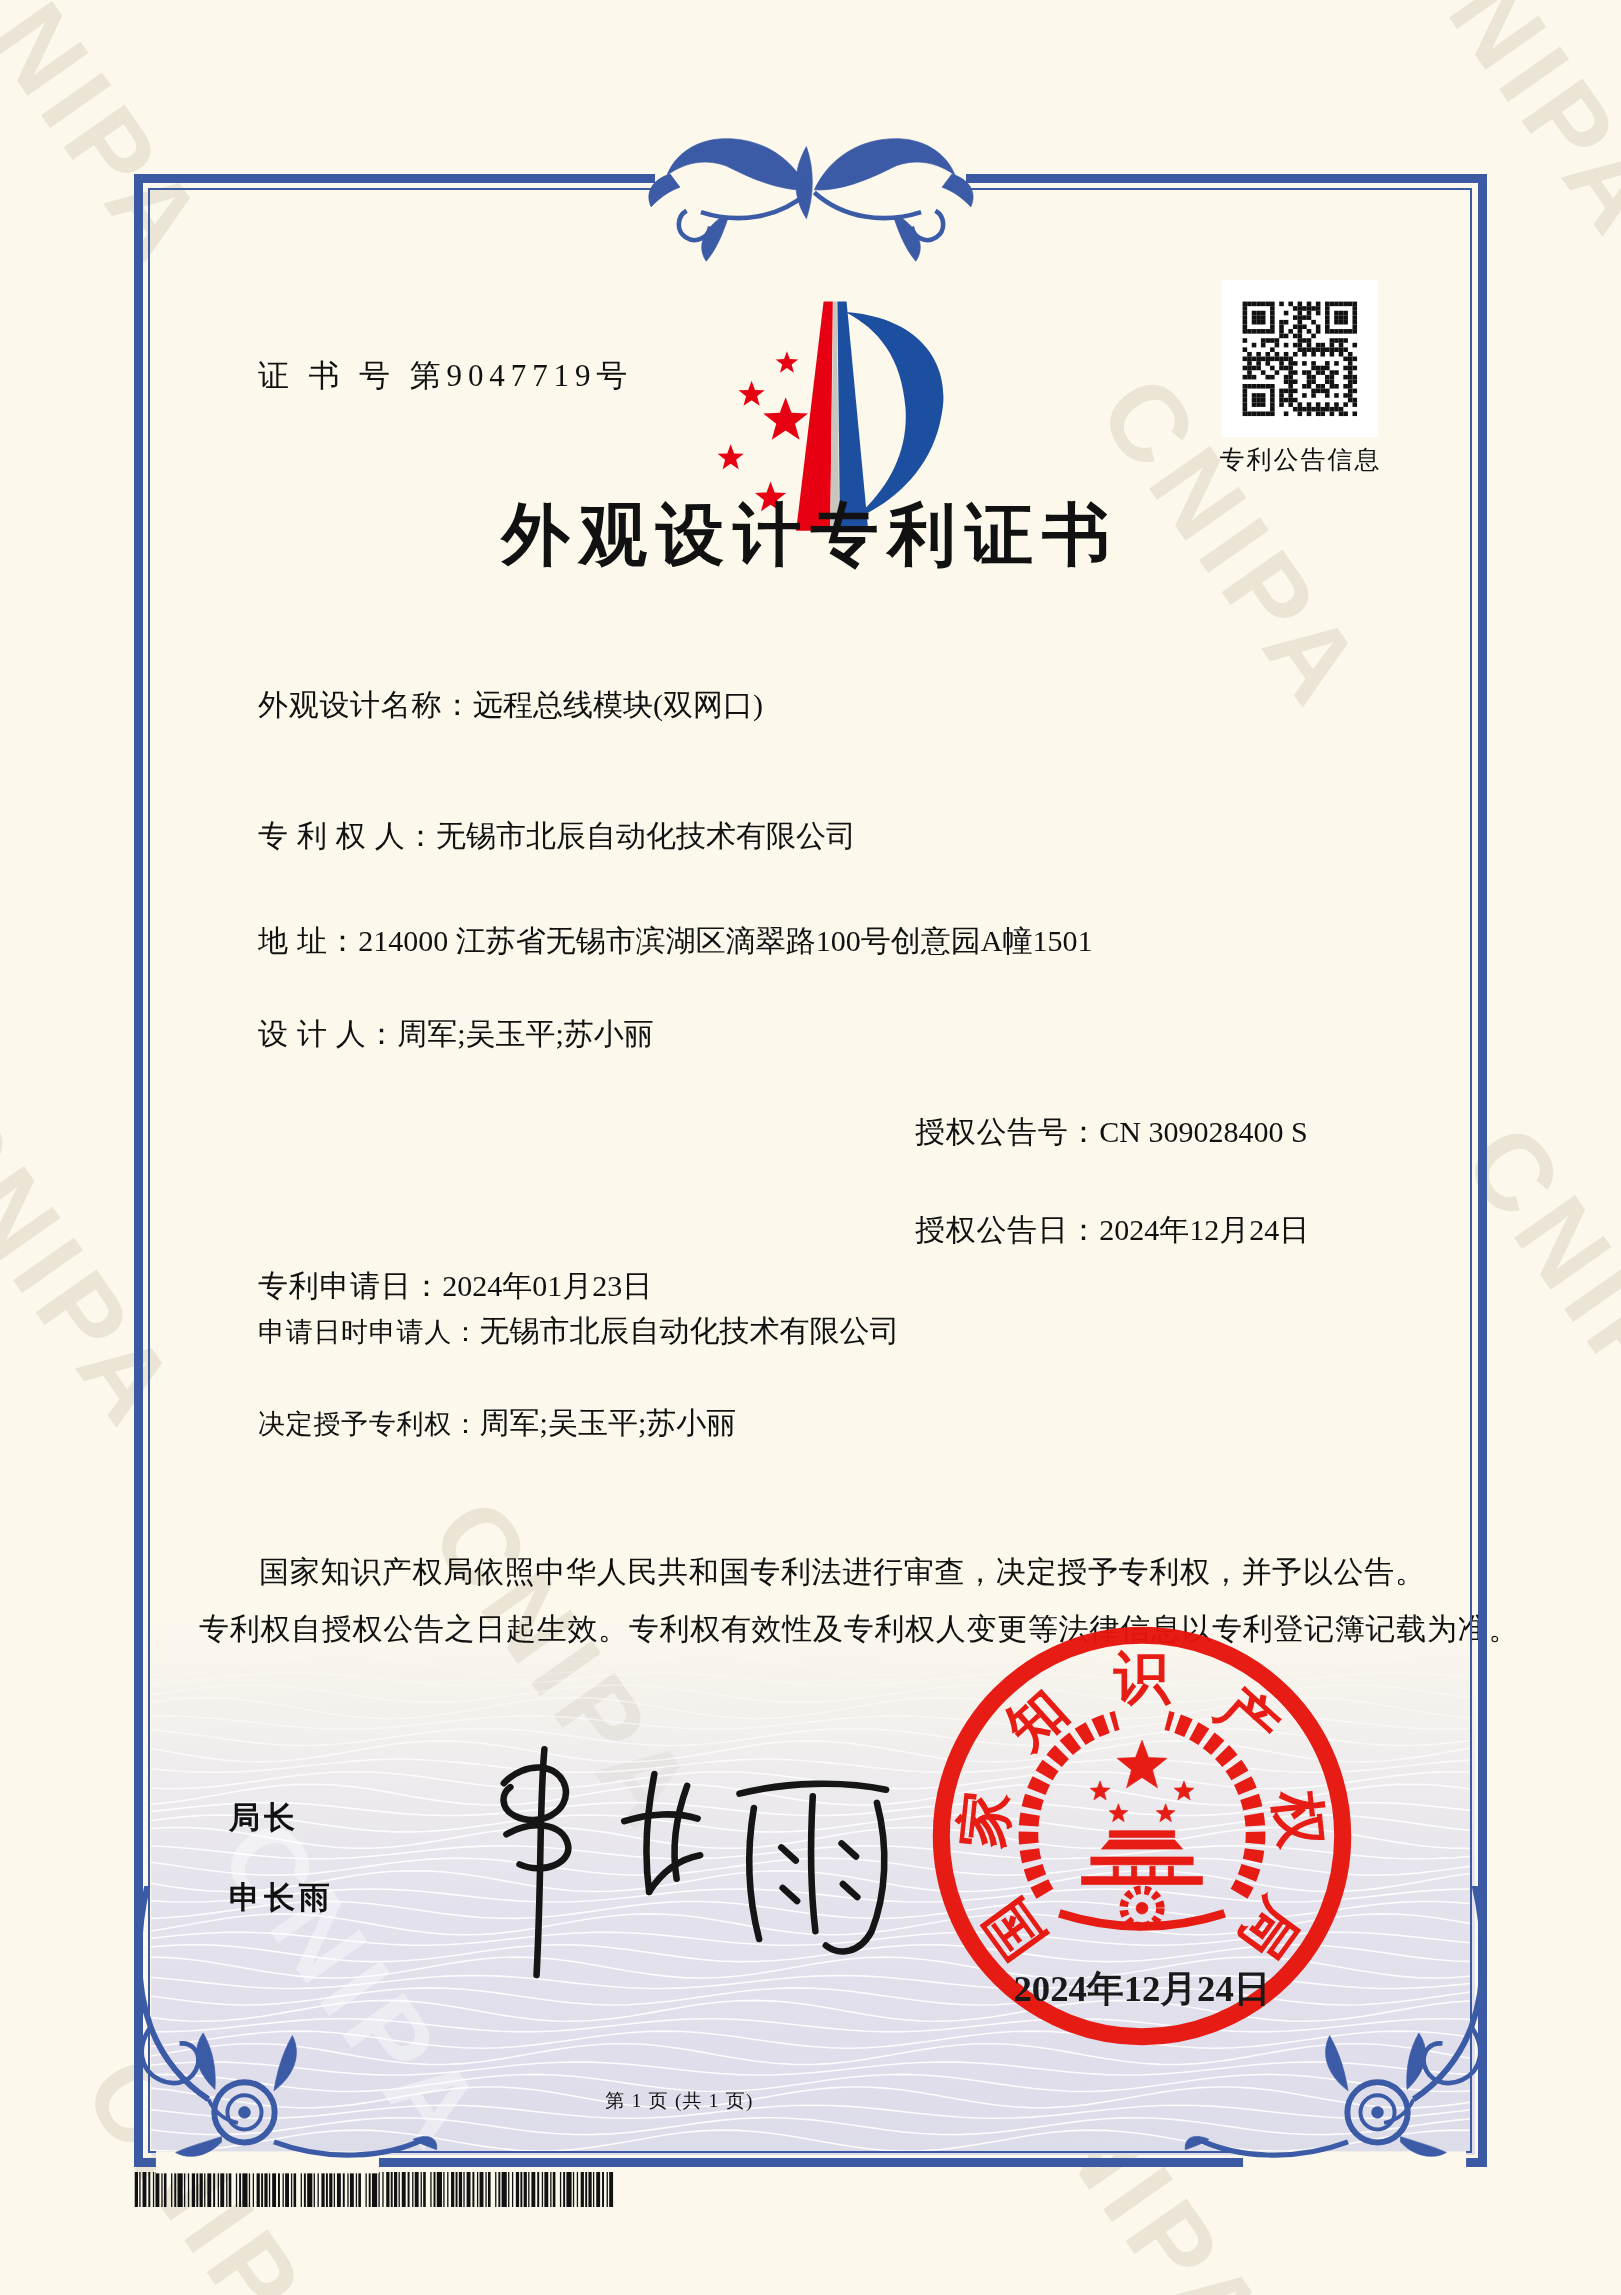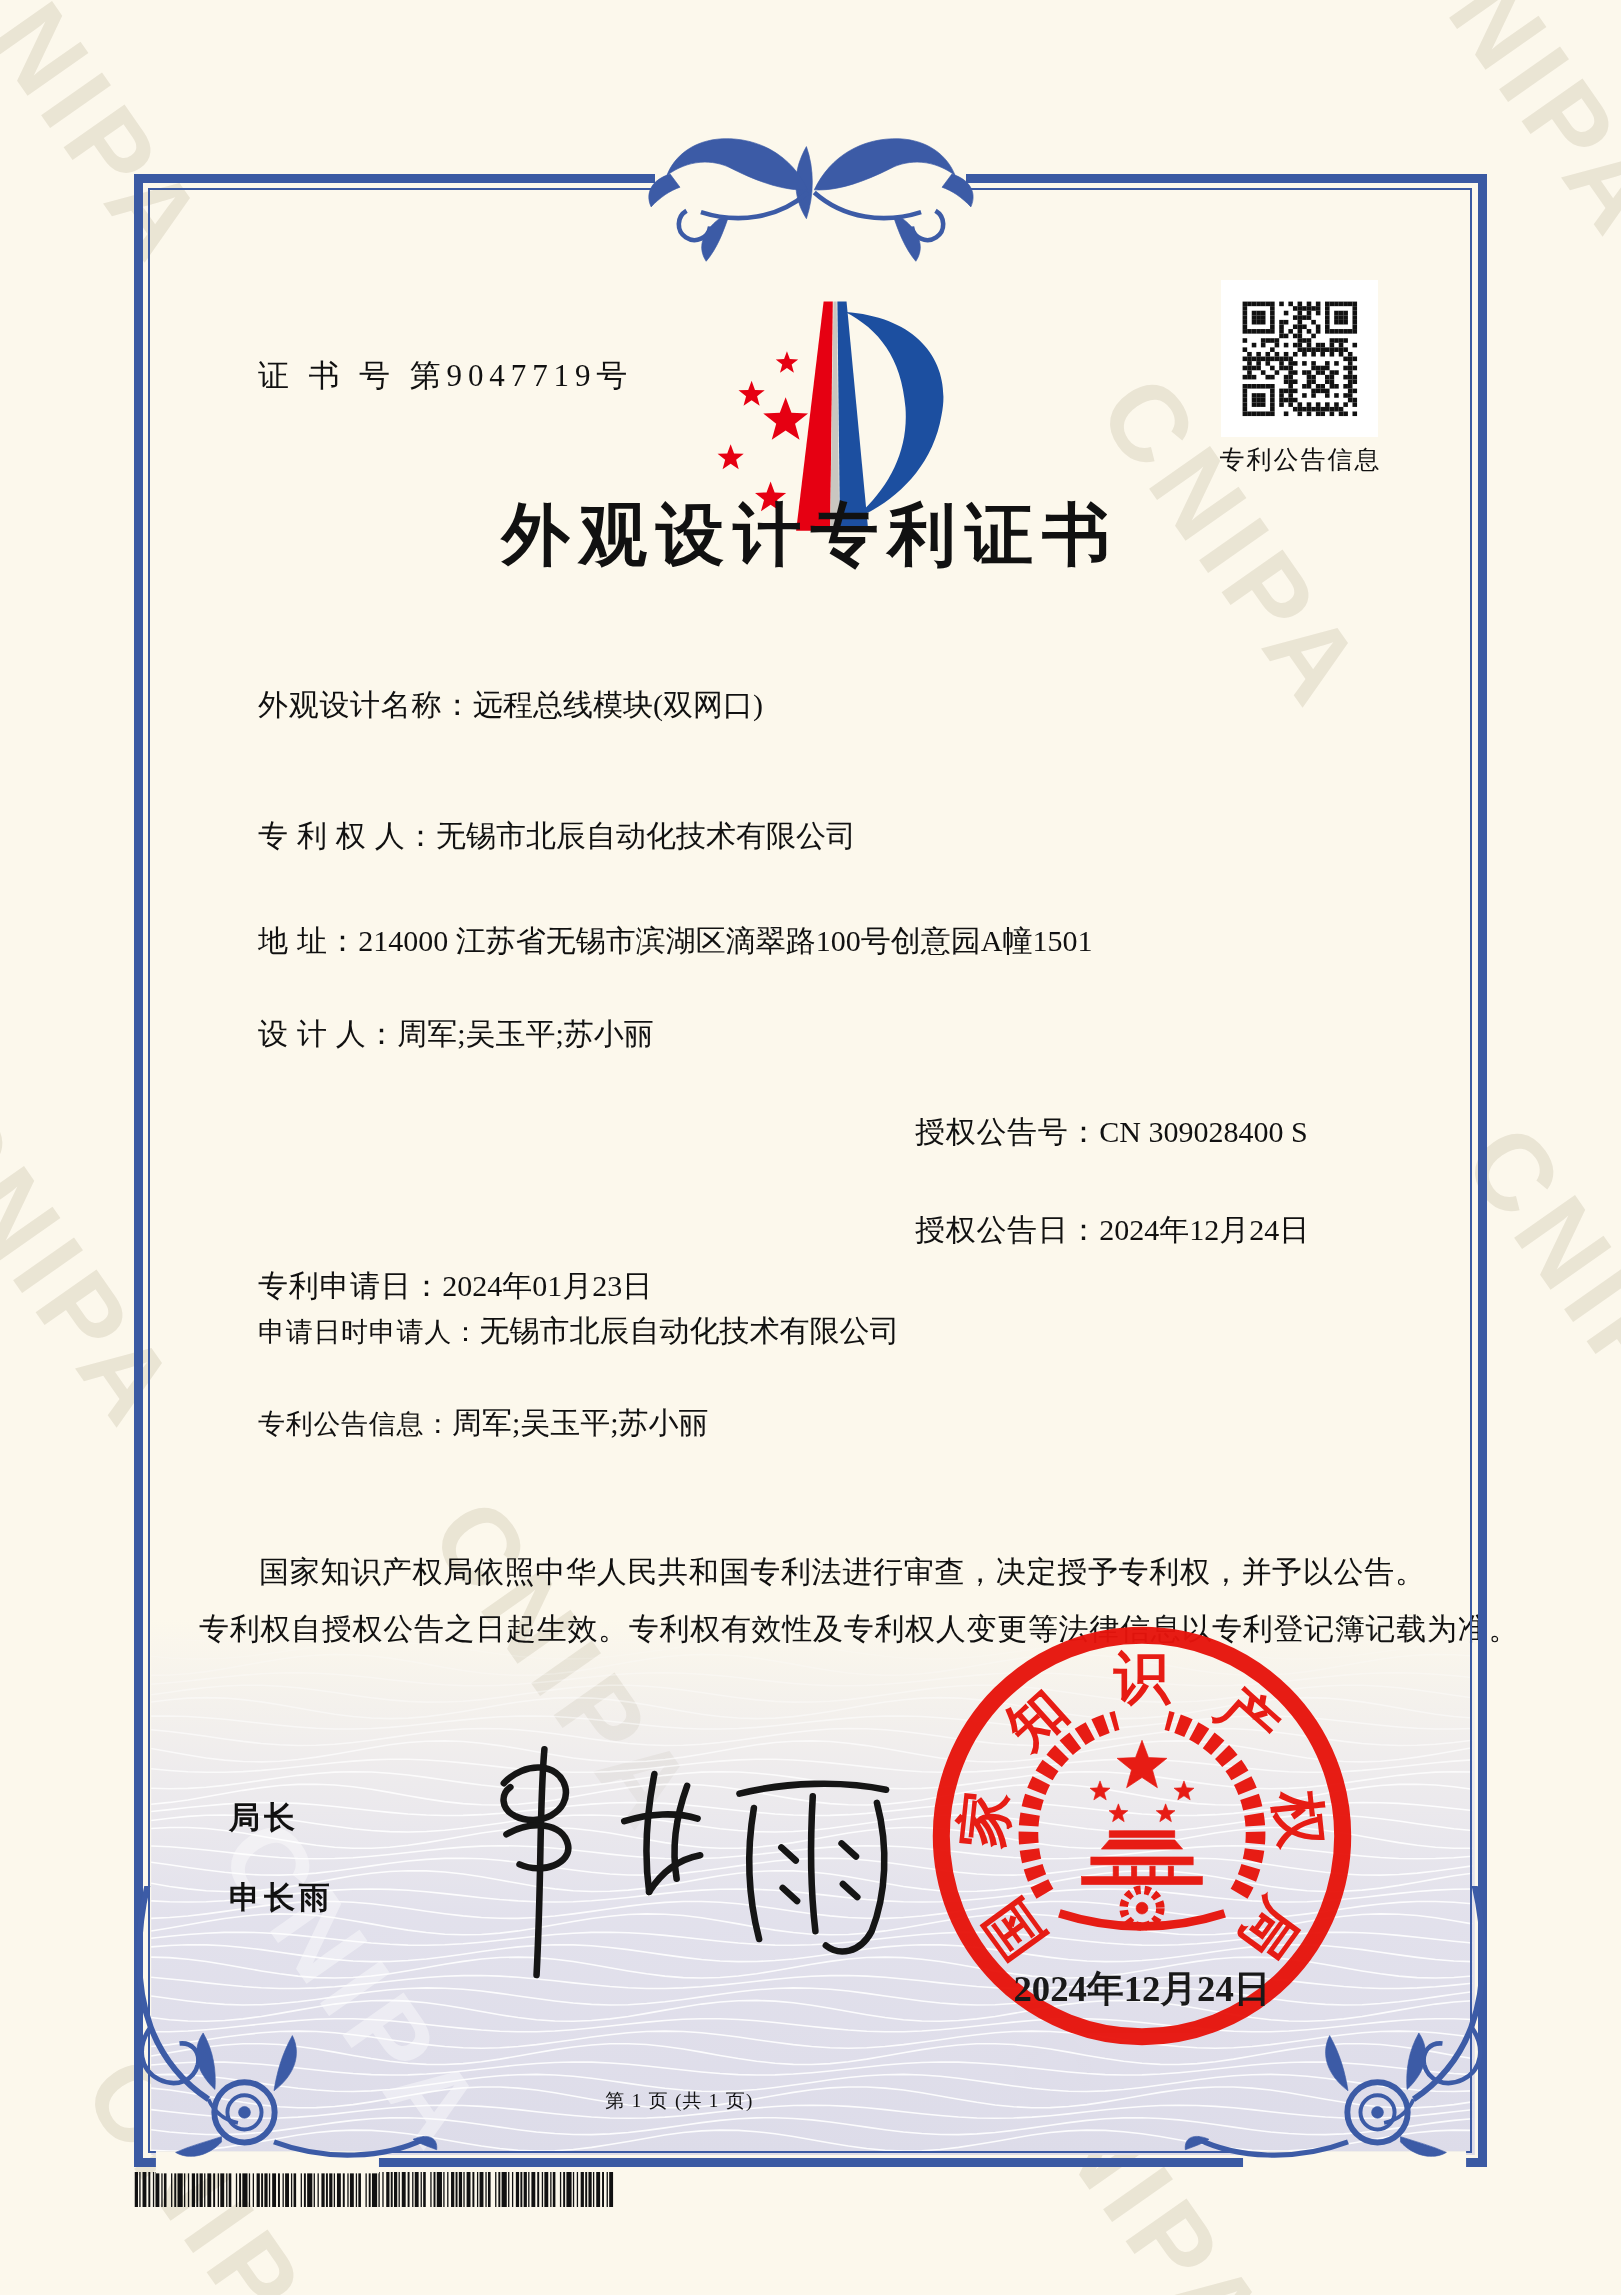--- a/index.html
+++ b/index.html
@@ -542,21 +542,21 @@
 
 
   <div class="abs content row" style="left:915px;top:1112px"><span class="lab">授权公告号：</span><span>CN 309028400 S</span></div>
 
   <div class="abs content row" style="left:258px;top:1266px"><span class="lab">专利申请日：</span><span>2024年01月23日</span></div>
 
   <div class="abs content row" style="left:915px;top:1210px"><span class="lab">授权公告日：</span><span>2024年12月24日</span></div>
 
   <div class="abs content row" style="left:258px;top:1311px"><span class="lab lab8">申请日时申请人：</span><span>无锡市北辰自动化技术有限公司</span></div>
 
-  <div class="abs content row" style="left:258px;top:1403px"><span class="lab lab8">专利公告信息：</span><span>周军;吴玉平;苏小丽</span></div>
+  <div class="abs content row" style="left:258px;top:1403px"><span class="lab lab8">决定授予专利权：</span><span>周军;吴玉平;苏小丽</span></div>
 
   <div class="abs content legal" style="left:199px;top:1552px;text-indent:60px">国家知识产权局依照中华人民共和国专利法进行审查，决定授予专利权，并予以公告。</div>
   <div class="abs content legal" style="left:199px;top:1609px">专利权自授权公告之日起生效。专利权有效性及专利权人变更等法律信息以专利登记簿记载为准。</div>
 
   <div class="abs sig-title">局长</div>
   <div class="abs sig-name">申长雨</div>
 
   <svg id="signature-svg" class="abs" width="511" height="288" viewBox="0 0 780 440">
     <g fill="none" stroke="#151515" stroke-width="10" stroke-linecap="round">
       <path d="M150,40 C142,130 146,230 138,385"></path>

